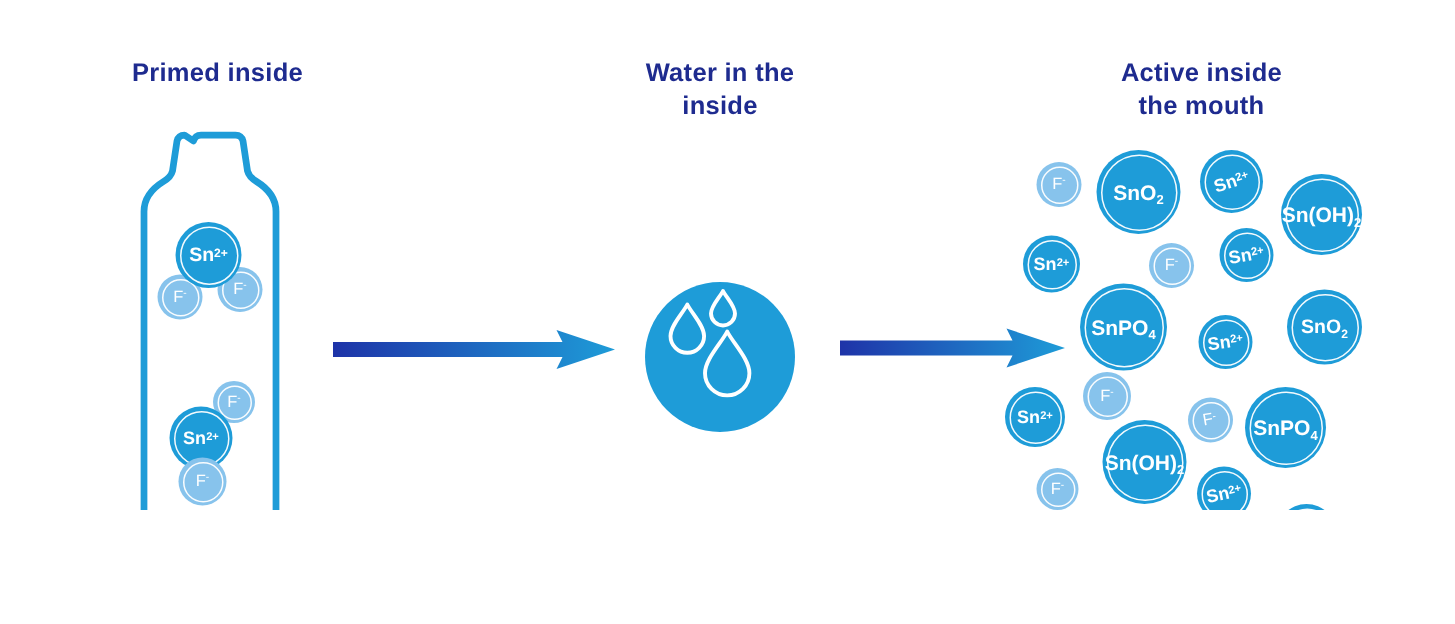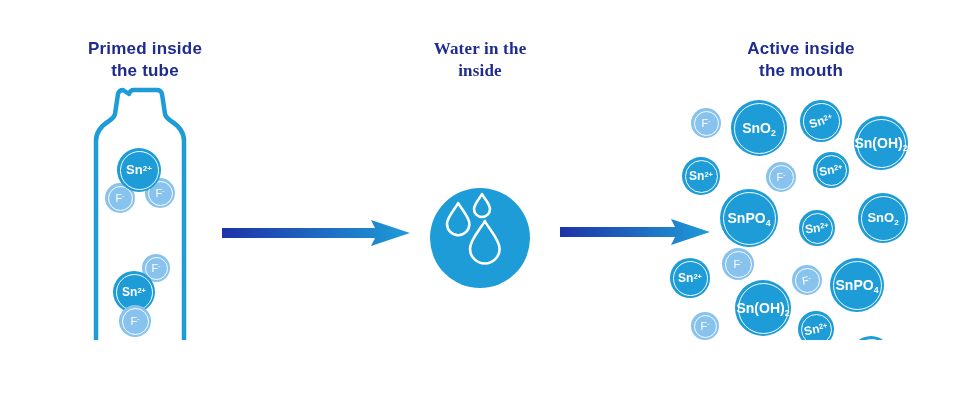--- a/index.html
+++ b/index.html
@@ -14,21 +14,21 @@
     position:relative;width:970px;height:340px;overflow:hidden;
     background:var(--background);
     font-family:"Liberation Sans",sans-serif;
   }
   .section-title{
     position:absolute;text-align:center;font-weight:bold;
     font-size:17px;line-height:22px;color:var(--navy);
     letter-spacing:.2px;
   }
   .title-tube{left:55px;top:38px;width:180px;}
-  .title-saliva{left:390px;top:38px;width:180px;font-family:Liberation Serif, serif;}
+  .title-saliva{left:390px;top:38px;width:180px;}
   .title-mouth{left:711px;top:38px;width:180px;}
 
   .tube-svg{position:absolute;left:85px;top:85px;}
 
   .particle{
     position:absolute;border-radius:50%;
     display:flex;align-items:center;justify-content:center;
     color:#fff;box-sizing:border-box;
   }
   .particle.dark{background:var(--bright_blue);font-weight:bold;}
@@ -49,21 +49,20 @@
   .arrow-1{left:222px;top:219px;}
   .arrow-2{left:560px;top:218px;}
 </style>
 </head>
 <body>
 
 <div class="canvas">
 
   <div class="section-title title-tube">
     <div>Primed inside</div>
-    <div>the tube</div>
   </div>
   <div class="section-title title-saliva">
     <div>Water in the</div>
     <div>inside</div>
   </div>
   <div class="section-title title-mouth">
     <div>Active inside</div>
     <div>the mouth</div>
   </div>
 

